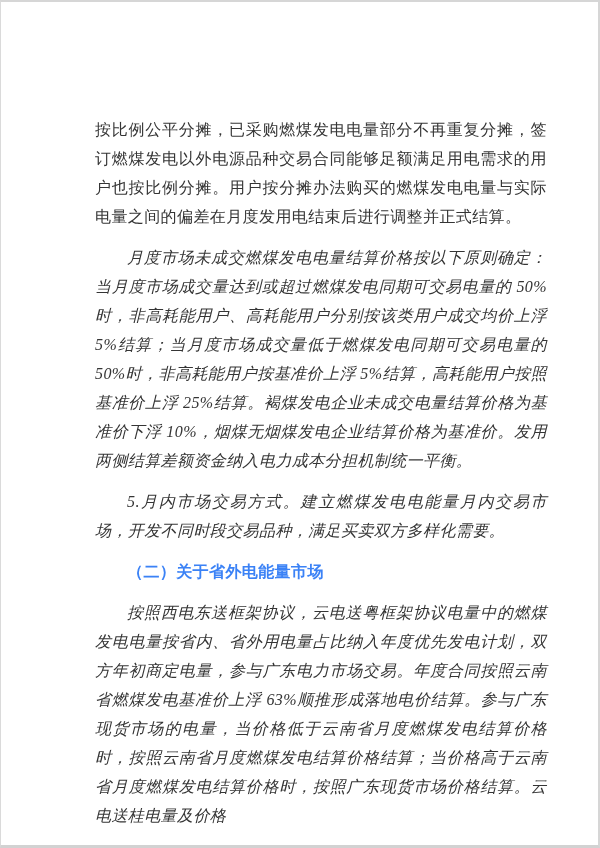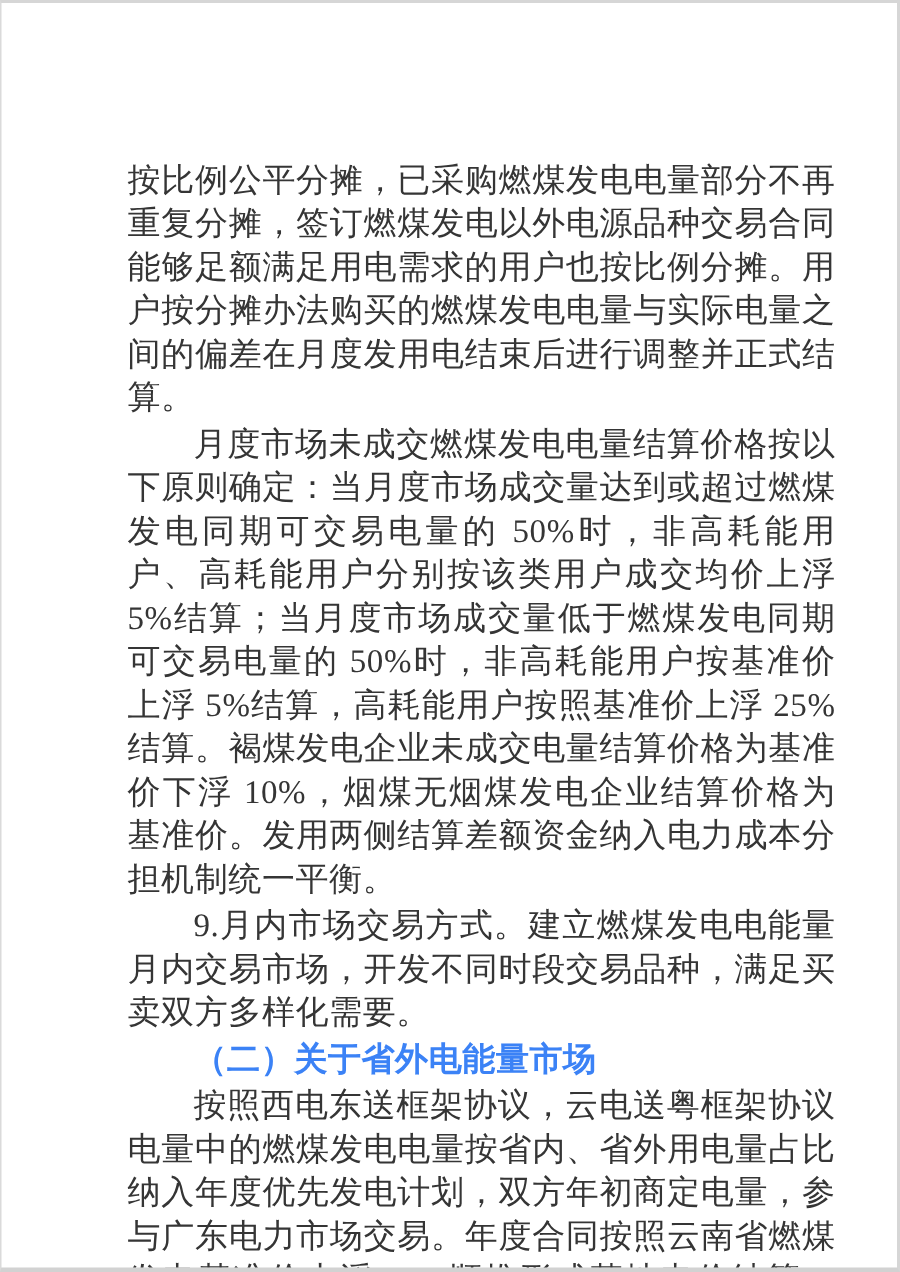--- a/index.html
+++ b/index.html
@@ -20,42 +20,43 @@
     overflow: hidden;
     font-family: "Liberation Serif", "DejaVu Serif", serif;
   }
   .content {
     position: absolute;
     left: 82px;
     top: 101px;
     width: 476px;
   }
   .content p {
-    margin: 2px;
+    margin: 12px;
     padding: 0;
-    font-size: 22px;
+    font-size: 16px;
     line-height: 29px;
     color: #353535;
     text-align: justify;
     text-justify: inter-character;
     letter-spacing: 0.4px;
   }
   .content p.indent {
     text-indent: 2em;
+    font-style: italic;
   }
   .content p.section-heading {
     font-weight: bold;
     text-indent: 2em;
     color: #3b82f6;
   }
 </style>
 </head>
 <body>
 
 <div class="page">
   <div class="content">
     <p>按比例公平分摊，已采购燃煤发电电量部分不再重复分摊，签订燃煤发电以外电源品种交易合同能够足额满足用电需求的用户也按比例分摊。用户按分摊办法购买的燃煤发电电量与实际电量之间的偏差在月度发用电结束后进行调整并正式结算。</p>
     <p class="indent">月度市场未成交燃煤发电电量结算价格按以下原则确定：当月度市场成交量达到或超过燃煤发电同期可交易电量的 50%时，非高耗能用户、高耗能用户分别按该类用户成交均价上浮 5%结算；当月度市场成交量低于燃煤发电同期可交易电量的 50%时，非高耗能用户按基准价上浮 5%结算，高耗能用户按照基准价上浮 25%结算。褐煤发电企业未成交电量结算价格为基准价下浮 10%，烟煤无烟煤发电企业结算价格为基准价。发用两侧结算差额资金纳入电力成本分担机制统一平衡。</p>
-    <p class="indent">9.月内市场交易方式。建立燃煤发电电能量月内交易市场，开发不同时段交易品种，满足买卖双方多样化需要。</p>
+    <p class="indent">5.月内市场交易方式。建立燃煤发电电能量月内交易市场，开发不同时段交易品种，满足买卖双方多样化需要。</p>
     <p class="section-heading">（二）关于省外电能量市场</p>
-    <p class="indent">按照西电东送框架协议，云电送粤框架协议电量中的燃煤发电电量按省内、省外用电量占比纳入年度优先发电计划，双方年初商定电量，参与广东电力市场交易。年度合同按照云南省燃煤发电基准价上浮 20%顺推形成落地电价结算。参与广东现货市场的电量，当价格低于云南省月度燃煤发电结算价格时，按照云南省月度燃煤发电结算价格结算；当价格高于云南省月度燃煤发电结算价格时，按照广东现货市场价格结算。云电送桂电量及价格</p>
+    <p class="indent">按照西电东送框架协议，云电送粤框架协议电量中的燃煤发电电量按省内、省外用电量占比纳入年度优先发电计划，双方年初商定电量，参与广东电力市场交易。年度合同按照云南省燃煤发电基准价上浮 63%顺推形成落地电价结算。参与广东现货市场的电量，当价格低于云南省月度燃煤发电结算价格时，按照云南省月度燃煤发电结算价格结算；当价格高于云南省月度燃煤发电结算价格时，按照广东现货市场价格结算。云电送桂电量及价格</p>
   </div>
 </div>
 
 </body></html>

